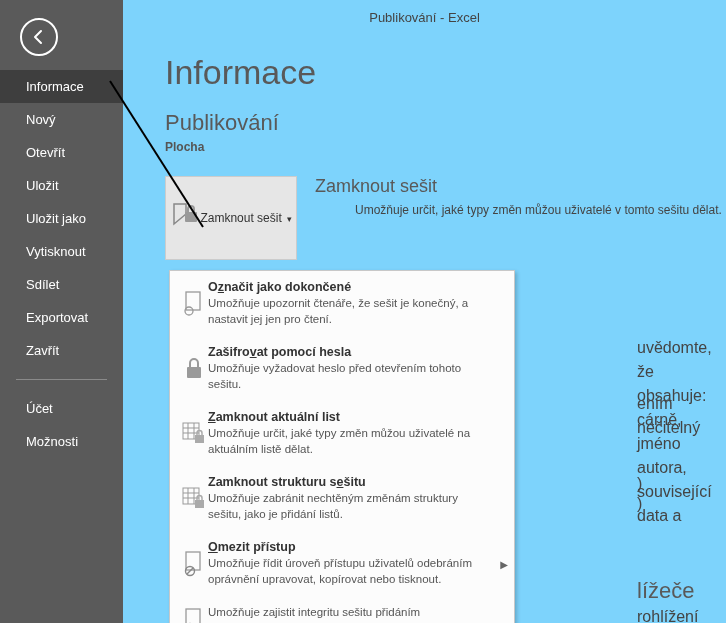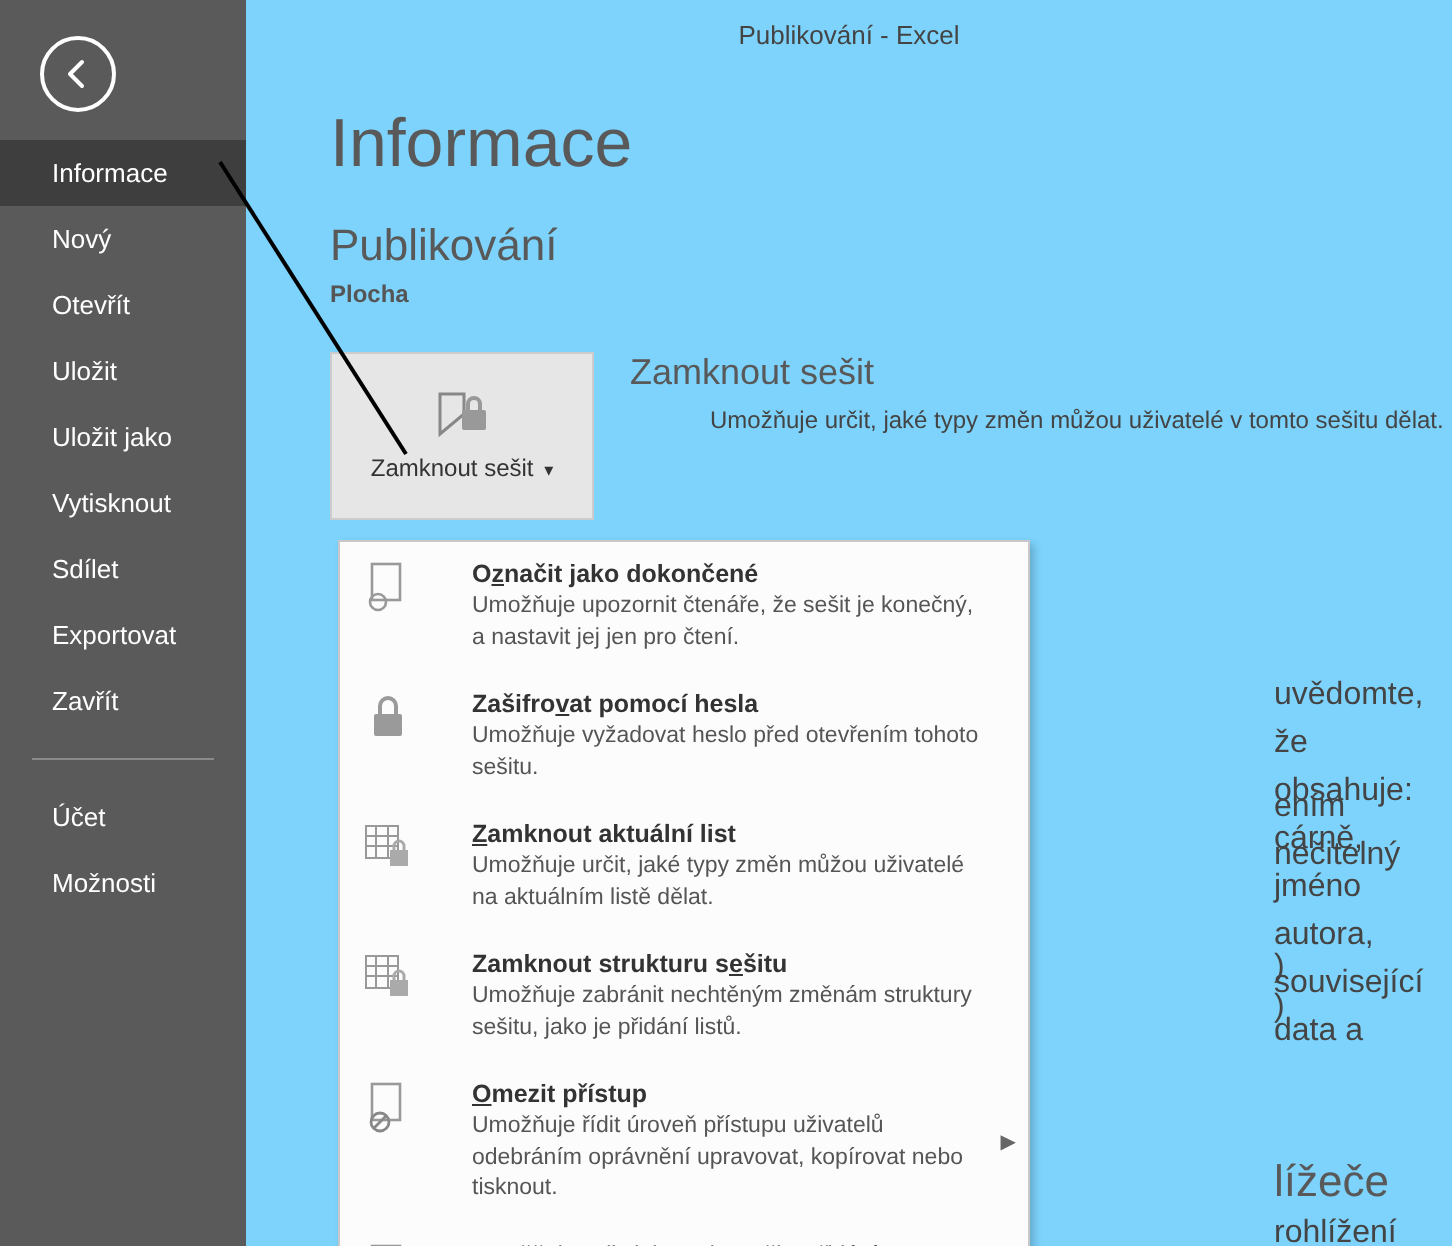--- a/index.html
+++ b/index.html
@@ -76,21 +76,21 @@
     display: flex;
     align-items: flex-start;
     gap: 18px;
   }
   .protect-btn {
     width: 132px;
     height: 84px;
     border: 1px solid #ccc;
     background: #e6e6e6;
     display: flex;
-    flex-direction: column;
+    flex-direction: row;
     align-items: center;
     justify-content: center;
     font-size: 12px;
     color: #333;
     cursor: pointer;
     text-align:center;
   }
   .protect-btn svg { margin-bottom:6px; }
   .protect-desc h3 {
     font-size: 18px;
@@ -123,23 +123,23 @@
     left: 169px;
     top: 270px;
     width: 346px;
     background: #fcfcfc;
     border: 1px solid #c8c8c8;
     box-shadow: 2px 2px 4px rgba(0,0,0,0.2);
     z-index: 10;
   }
   .dd-item {
     display: flex;
-    align-items: flex-start;
+    align-items: center;
     padding: 9px 20px 9px 10px;
-    gap: 28px;
+    gap: 0;
     cursor: pointer;
   }
   .dd-icon {
     width: 28px; height: 28px;
     flex-shrink: 0;
     display:flex; align-items:center; justify-content:center;
   }
   .dd-text h4 {
     font-size: 12.5px;
     font-weight: 600;

